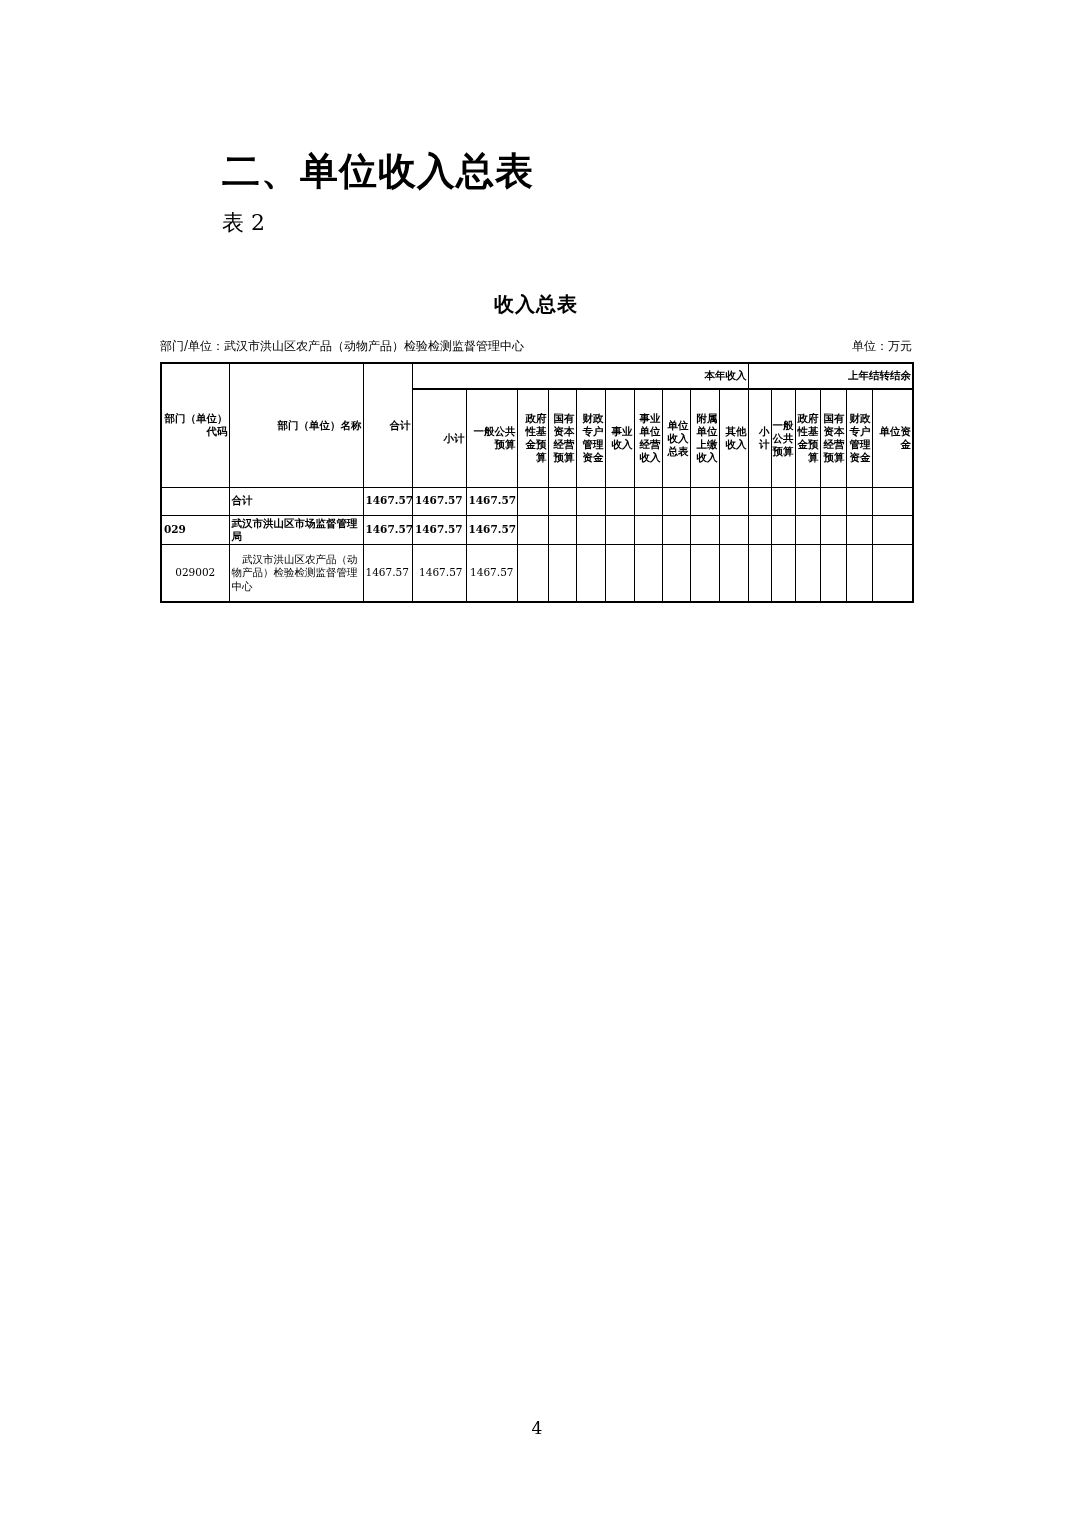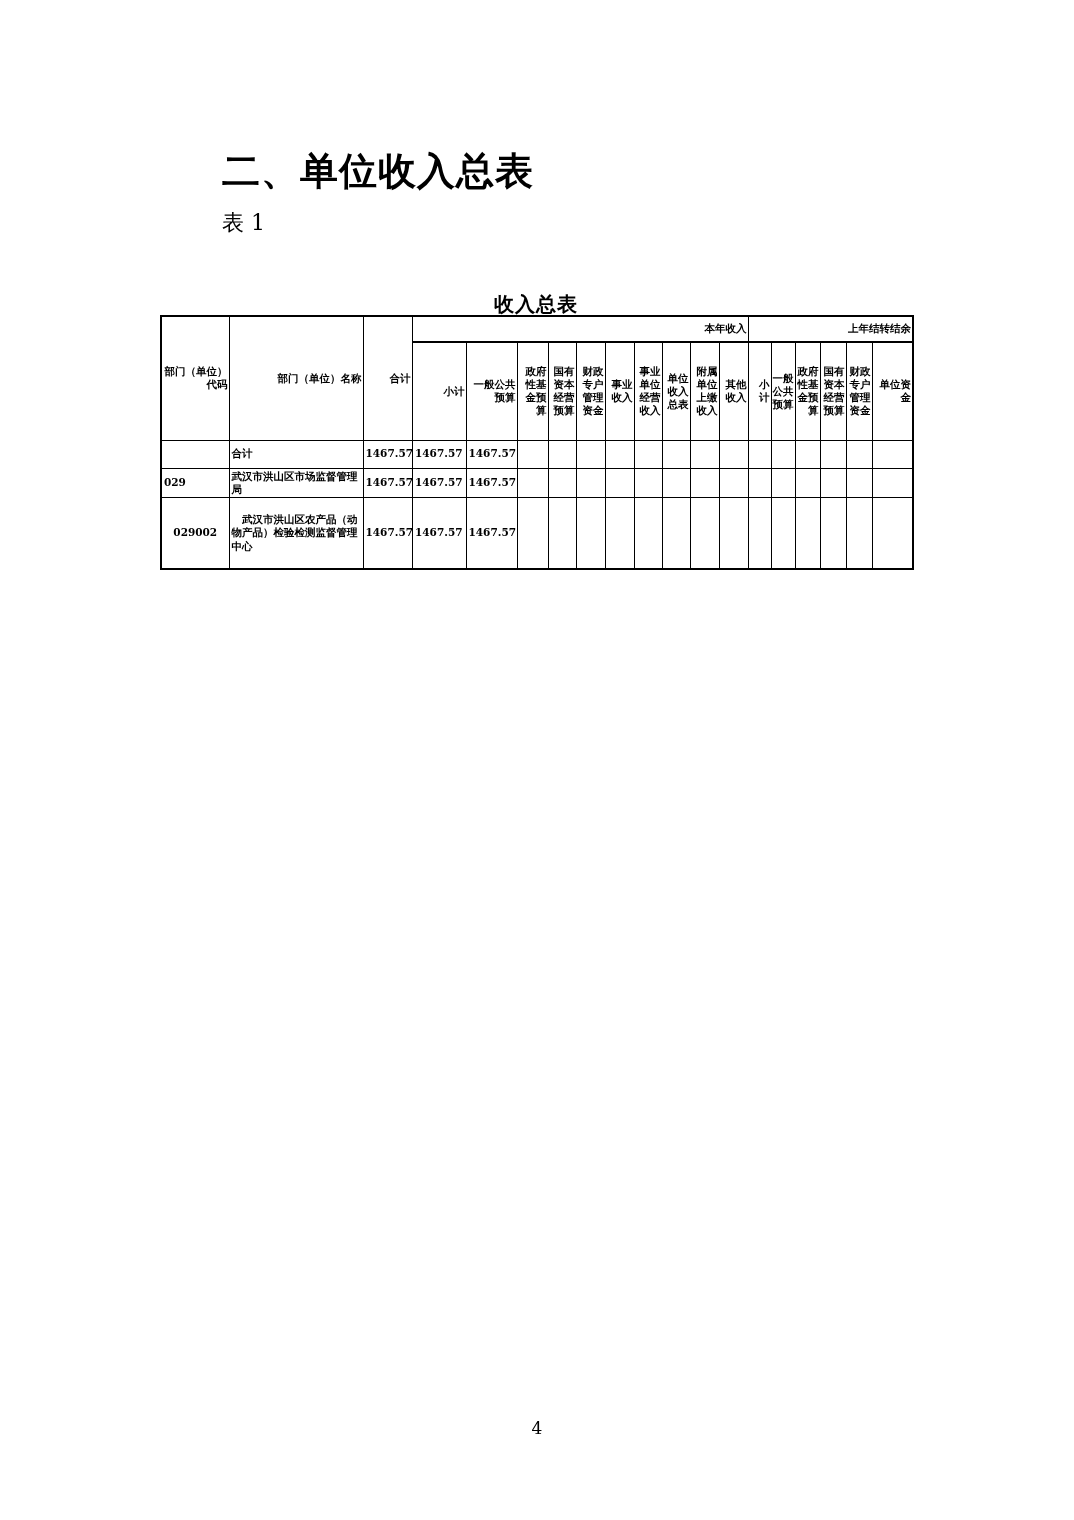--- a/index.html
+++ b/index.html
@@ -37,40 +37,44 @@
   thead th {
     font-size: 10.5px; font-weight: bold; text-align: right; padding: 1px;
   }
   tr.group-row th { height: 26px; }
   tr.cols-row th { height: 98px; border-top: 2px solid #000; }
   tbody td {
     font-size: 10.5px; border-top: 2px solid #000; padding: 1px 2px;
   }
   tr.row-h1 td { height: 28px; }
   tr.row-h2 td { height: 29px; }
-  tr.row-h3 td { height: 72px; font-weight: bold; }
+  tr.row-h3 td { height: 58px; }
   tr.bold-row td { font-weight: bold; }
   td.al { text-align: left; }
   td.ac { text-align: center; }
   td.ar { text-align: right; padding-right: 3px; }
   td.name-cell { text-align: left; line-height: 1.55; }
   td.indent { text-indent: 1em; }
   .page-number {
     position: absolute; left: 0; top: 1418px; width: 100%;
     text-align: center; font-size: 17px;
   }
 </style>
 </head>
 <body>
 
 <div class="heading">二、单位收入总表</div>
-<div class="table-label">表 1</div>
+<div class="table-label">表 2</div>
 
 <div class="sheet">
   <div class="sheet-title">收入总表</div>
+  <div class="meta">
+    <span>部门/单位：武汉市洪山区农产品（动物产品）检验检测监督管理中心</span>
+    <span>单位：万元</span>
+  </div>
 
   <table class="income">
     <colgroup>
       <col style="width:68px">
         <col style="width:134px">
         <col style="width:49px">
       <col style="width:54px">
         <col style="width:51px">
         <col style="width:31px">
       <col style="width:28px">

